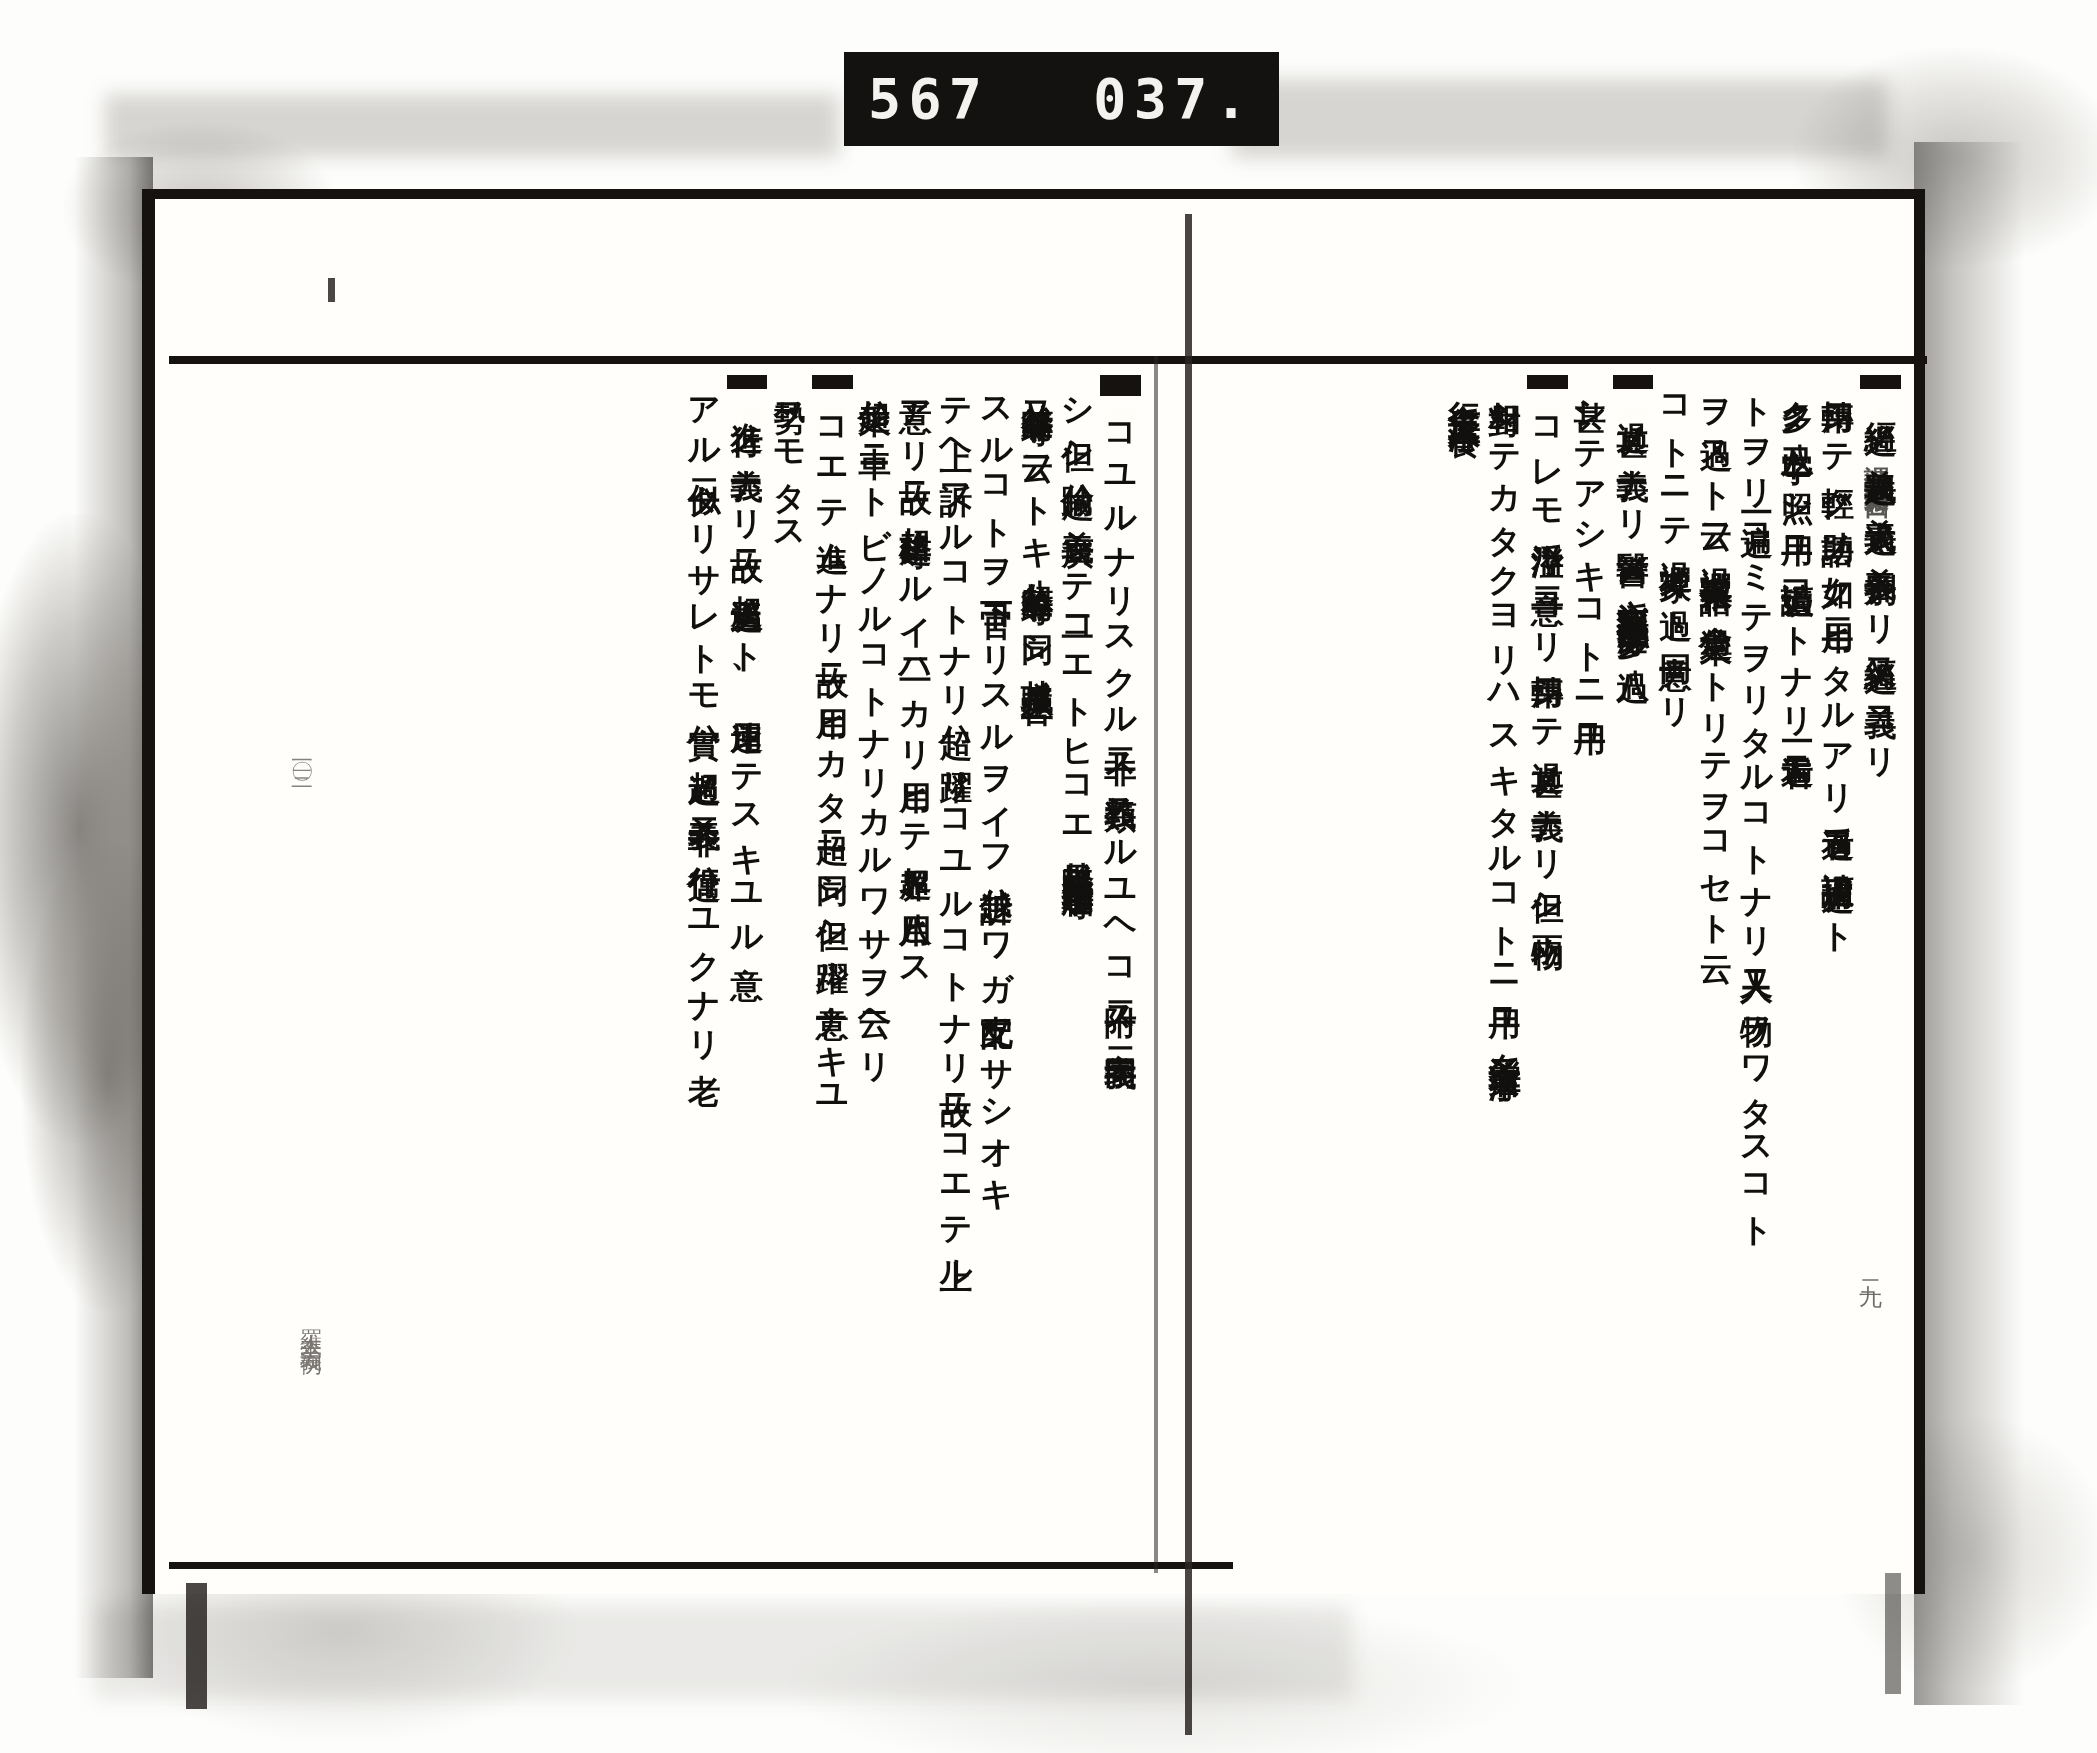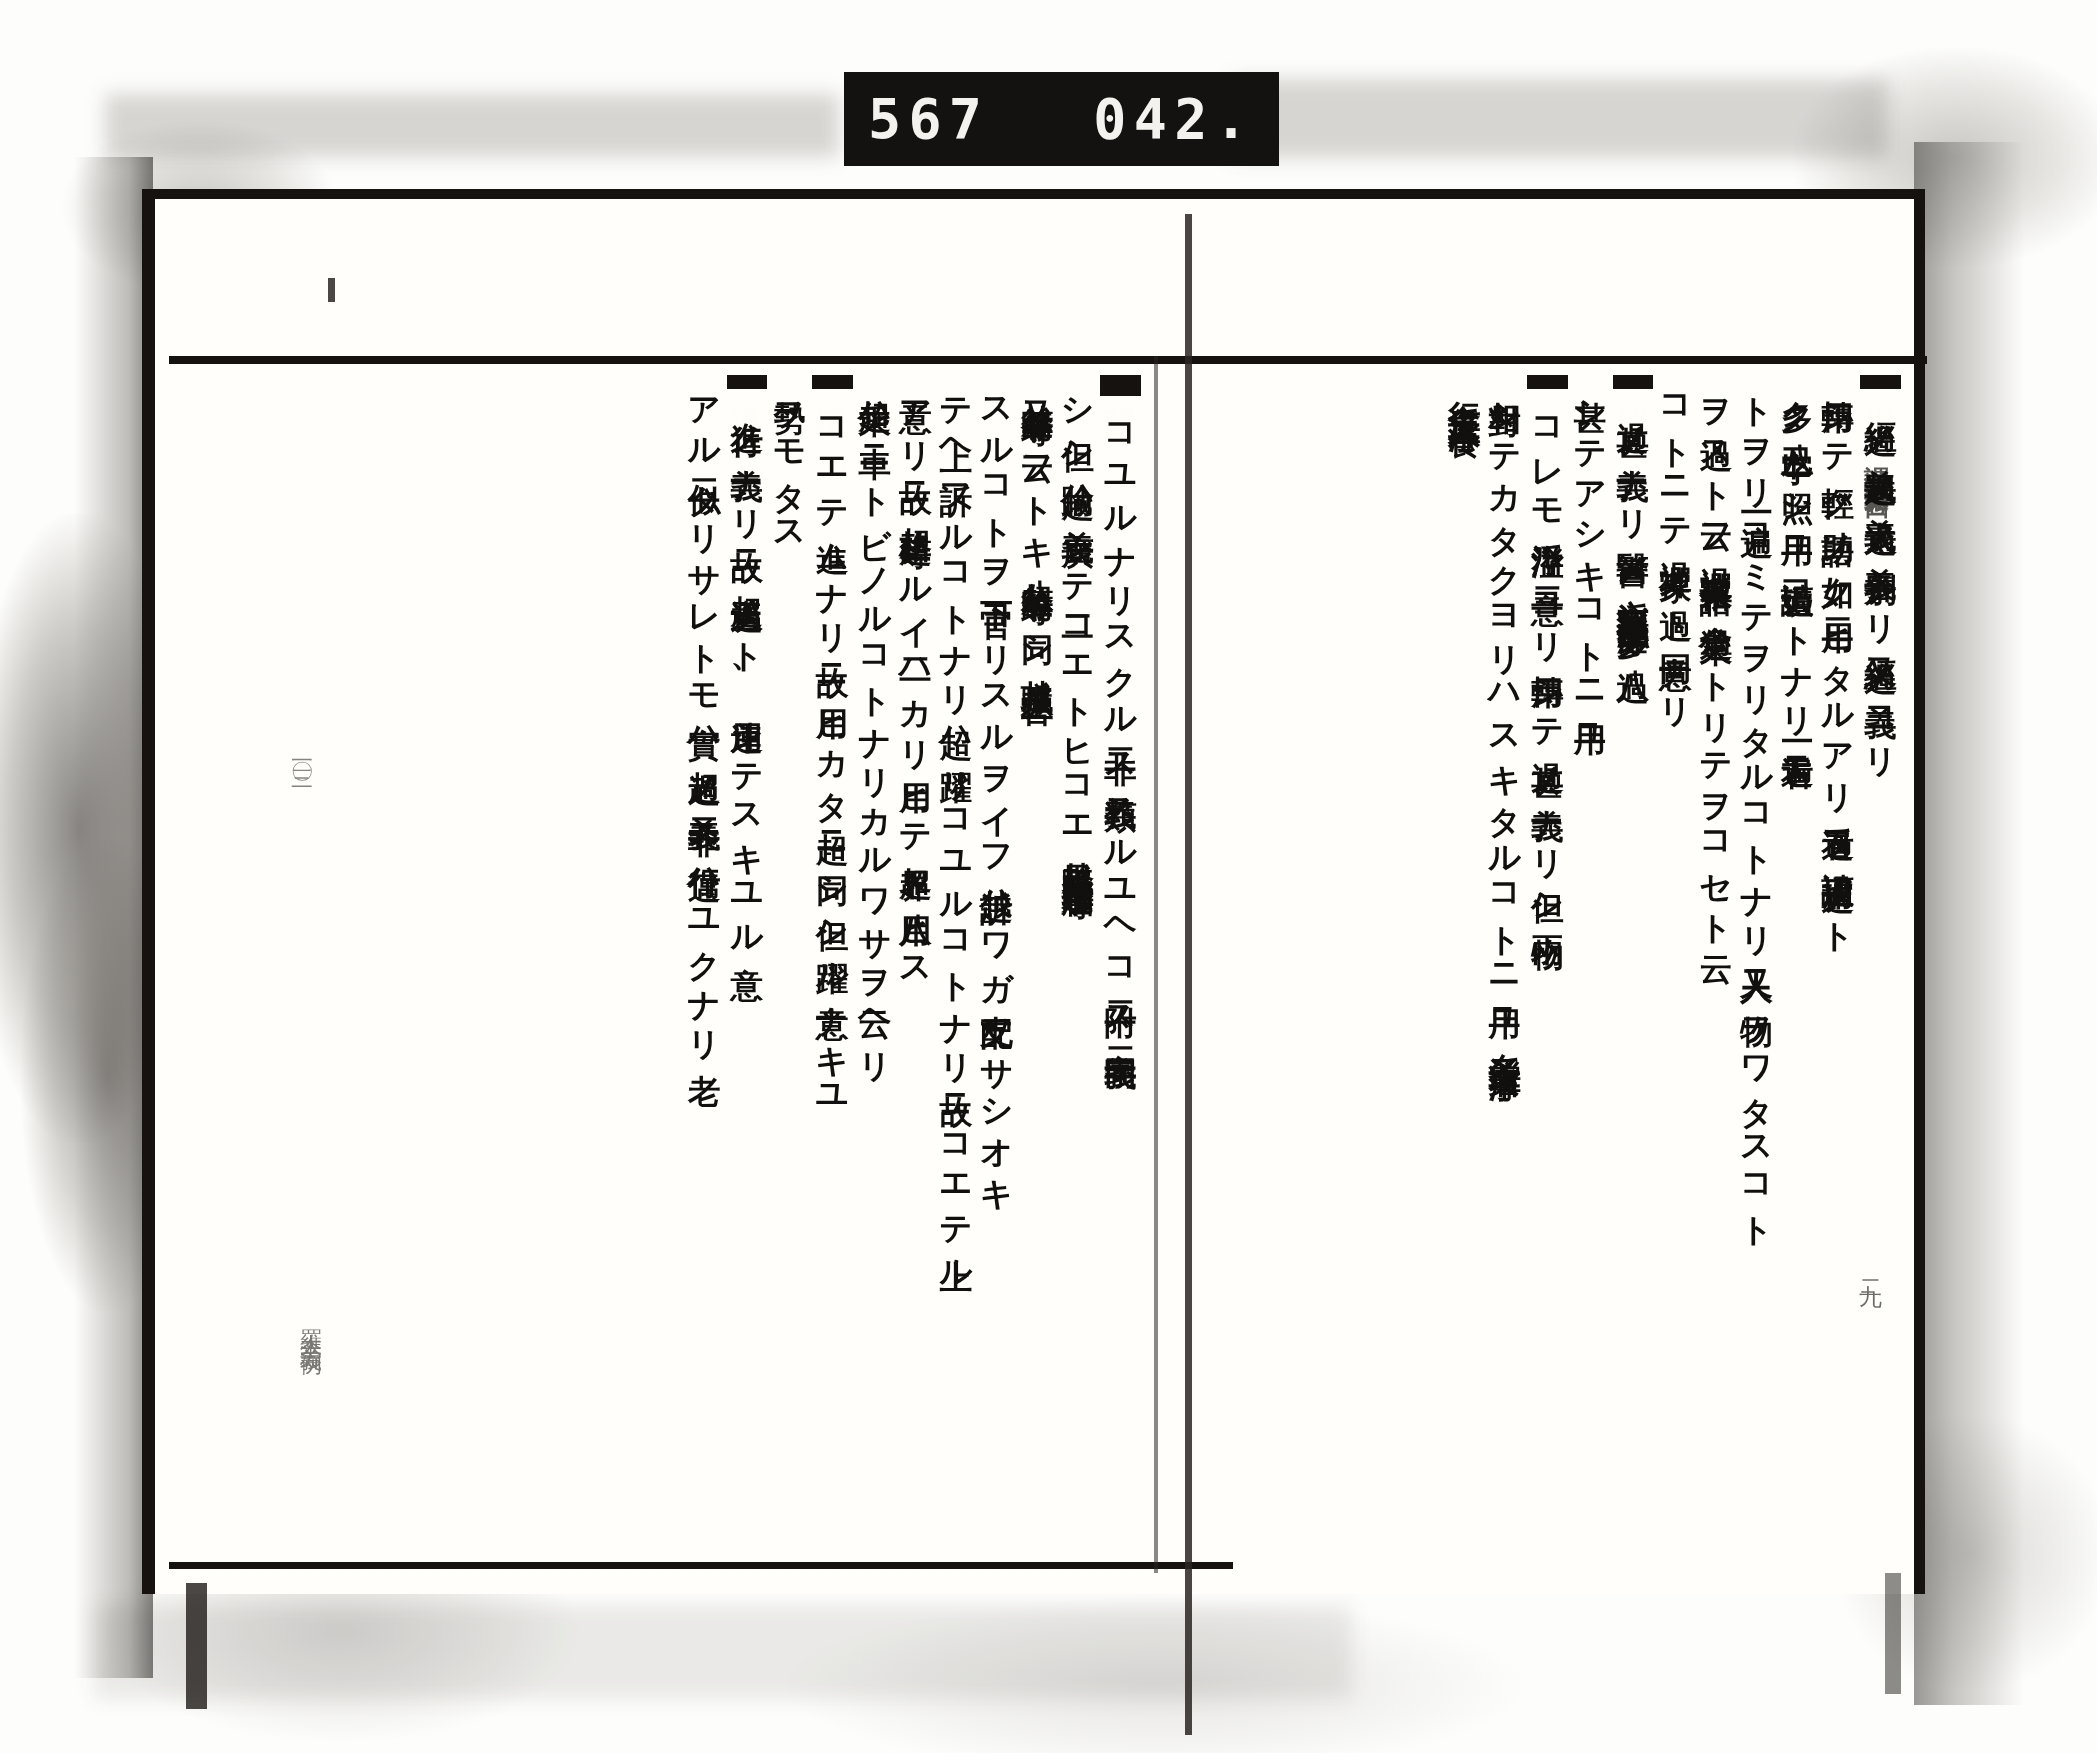--- a/index.html
+++ b/index.html
@@ -38,21 +38,21 @@
   .smudge {
     position: absolute;
     background: rgba(60,55,50,0.20);
     filter: blur(9.4px);
     pointer-events: none;
   }
 
   
   .counter-bar {
     position: absolute;
-    left: 844px; top: 72px;
+    left: 844px; top: 52px;
     width: 435px; height: 94px;
     background: #141210;
     display: flex;
     align-items: center;
     justify-content: space-between;
     padding: 0 24px;
     box-sizing: border-box;
     letter-spacing: 7.3px;
   }
   .counter-bar .num {
@@ -214,21 +214,21 @@
 <div class="grime g5"></div>
 <div class="grime g6"></div>
 <div class="grime g7"></div>
 
 <div class="smudge" style="left:105px; top:94px; width:734px; height:63px;"></div>
 <div class="smudge" style="left:1232px; top:79px; width:655px; height:79px;"></div>
 <div class="smudge" style="left:94px; top:1605px; width:1258px; height:94px; opacity:.5;"></div>
 
 <div class="counter-bar">
   <span class="num">567</span>
-  <span class="num">042.</span>
+  <span class="num">037.</span>
 </div>
 
 <div class="book">
   <div class="edge-shadow-left"></div>
   <div class="edge-shadow-right"></div>
 
   <div class="page-frame">
     <div class="frame-inner-line"></div>
     <div class="frame-bottom-line"></div>
     <div class="gutter"></div>

